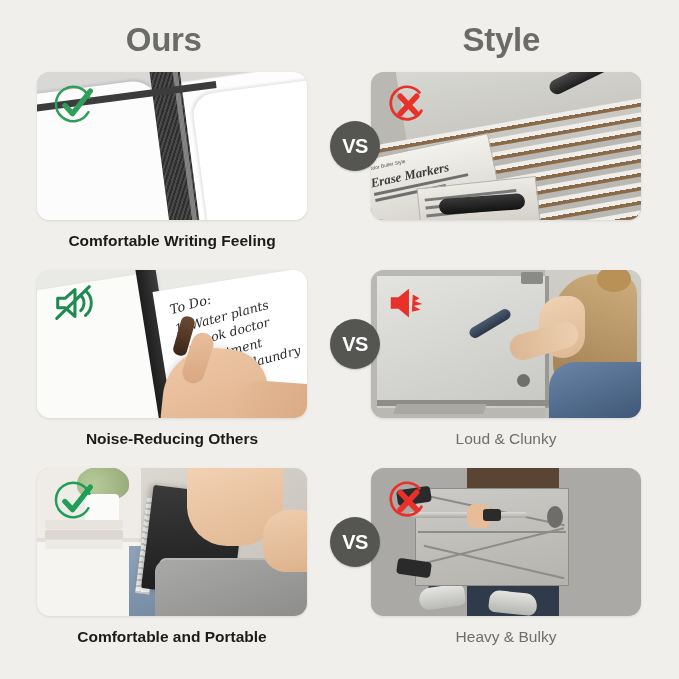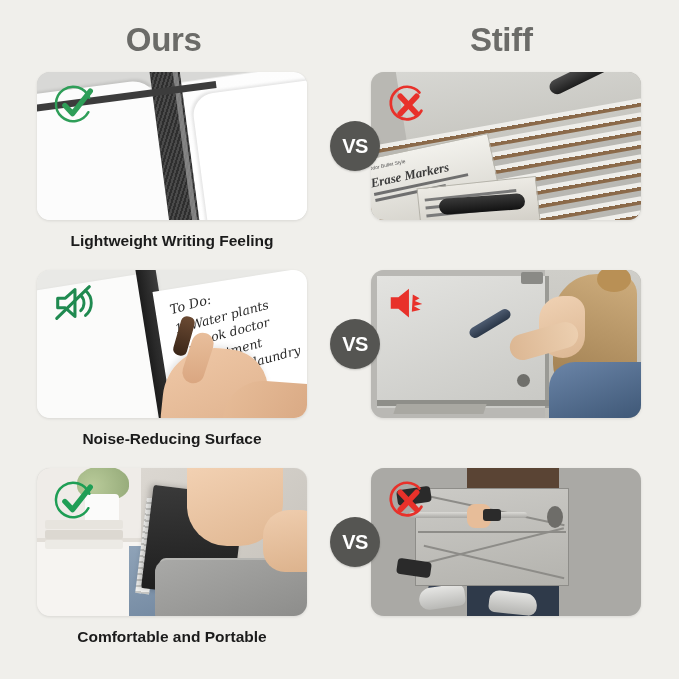--- a/index.html
+++ b/index.html
@@ -427,42 +427,42 @@
   .ph-carry .hand4 {
     position: absolute; left: 96px; top: 36px; width: 24px; height: 24px;
     background: #e7bd99; border-radius: 8px;
   }
 </style>
 </head>
 <body>
 
 <div class="headers">
   <div class="head-cell ours">Ours</div>
-  <div class="head-cell others">Stiff</div>
+  <div class="head-cell others">Style</div>
 </div>
 
 <div class="row row-1">
 
   <div class="col col-left">
     <div class="card">
       <div class="ph-notebook-spine">
         <div class="panel-l"></div>
         <div class="spine"></div>
         <div class="spine-hl"></div>
         <div class="panel-r"></div>
         <div class="edge-dark"></div>
       </div>
       <div class="status-icon">
         <svg viewBox="0 0 48 48">
           <path d="M40 16.5 A18 18 0 1 0 39 31.5" fill="none" stroke="#2e9e58" stroke-width="2.6" stroke-linecap="round"></path>
           <path d="M14.5 24.5 L22.5 33 L41 9.5" fill="none" stroke="#2e9e58" stroke-width="5.6" stroke-linecap="round" stroke-linejoin="round"></path>
         </svg>
       </div>
     </div>
-    <div class="caption good">Lightweight Writing Feeling</div>
+    <div class="caption good">Comfortable Writing Feeling</div>
   </div>
 
   <div class="vs-badge">VS</div>
 
   <div class="col col-right">
     <div class="card">
       <div class="ph-board-stack">
         <div class="topboard"></div>
         <div class="lines">
           <i style="top:46px"></i>
@@ -523,21 +523,21 @@
       </div>
       <div class="status-icon">
         <svg viewBox="0 0 48 48">
           <path d="M7 19 H15 L25 10 V38 L15 29 H7 Z" fill="none" stroke="#1f8a50" stroke-width="3.2" stroke-linejoin="round"></path>
           <path d="M31 16 A11 11 0 0 1 31 32" fill="none" stroke="#1f8a50" stroke-width="3" stroke-linecap="round"></path>
           <path d="M36 11 A17 17 0 0 1 36 37" fill="none" stroke="#1f8a50" stroke-width="3" stroke-linecap="round"></path>
           <path d="M6 40 L40 7" fill="none" stroke="#1f8a50" stroke-width="3.2" stroke-linecap="round"></path>
         </svg>
       </div>
     </div>
-    <div class="caption good">Noise-Reducing Surface</div>
+    <div class="caption good">Noise-Reducing Others</div>
   </div>
 
   <div class="vs-badge">VS</div>
 
   <div class="col col-right">
     <div class="card">
       <div class="ph-girl">
         <div class="wall"></div>
         <div class="wb"></div>
         <div class="clip"></div>
@@ -551,20 +551,21 @@
         <div class="arm2"></div>
         <div class="marker2"></div>
       </div>
       <div class="status-icon">
         <svg viewBox="0 0 48 48">
           <path d="M6 18 H14 L25 9 V39 L14 30 H6 Z" fill="#e8312a"></path>
           <path d="M29 15 L36 19 L31 22 L39 25 L30 27 L37 31 L28 33 Z" fill="#e8312a"></path>
         </svg>
       </div>
     </div>
+    <div class="caption bad">Loud &amp; Clunky</div>
   </div>
 </div>
 
 <div class="row row-3">
 
   <div class="col col-left">
     <div class="card">
       <div class="ph-sleeve">
         <div class="desk-edge"></div>
         <div class="desk"></div>
@@ -613,14 +614,15 @@
         <div class="wheel"></div>
       </div>
       <div class="status-icon">
         <svg viewBox="0 0 48 48">
           <path d="M36 11 A17 17 0 1 0 38 30" fill="none" stroke="#e8312a" stroke-width="2.8" stroke-linecap="round"></path>
           <path d="M16 15 L33 33" fill="none" stroke="#e8312a" stroke-width="6" stroke-linecap="round"></path>
           <path d="M33 15 L16 33" fill="none" stroke="#e8312a" stroke-width="6" stroke-linecap="round"></path>
         </svg>
       </div>
     </div>
+    <div class="caption bad">Heavy &amp; Bulky</div>
   </div>
 </div>
 
 </body></html>

